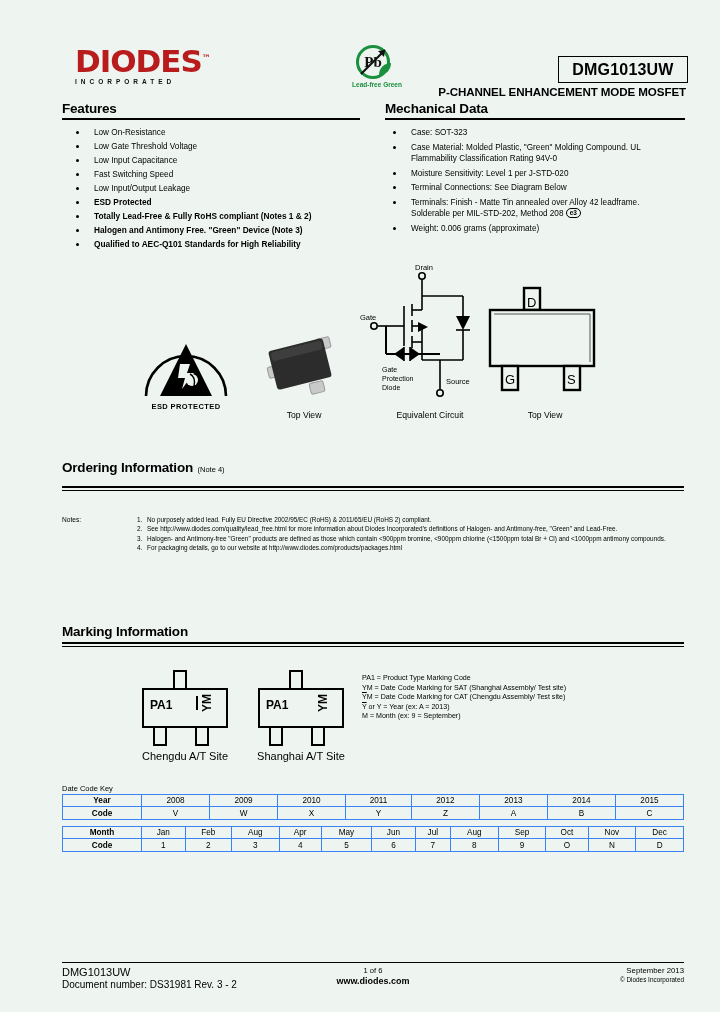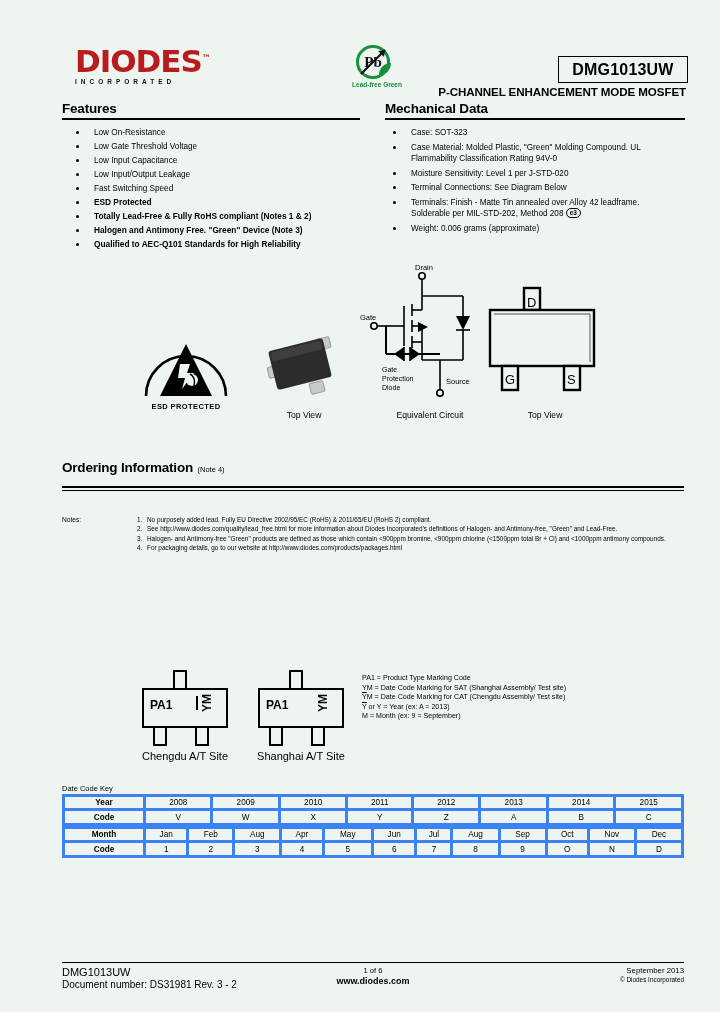--- a/index.html
+++ b/index.html
@@ -88,21 +88,21 @@
       writing-mode:vertical-rl;transform:rotate(180deg);letter-spacing:0px;}
   .ymbar{position:absolute;left:54px;top:22px;width:1.5px;height:14px;background:#000;}
   .sitecap{position:absolute;font-size:11px;font-weight:normal;text-align:center;}
   .legend{position:absolute;left:300px;top:14px;font-size:7.1px;line-height:9.6px;}
   .ovl{text-decoration:overline;}
 
   .dck-label{position:absolute;left:62px;top:784px;font-size:7.5px;}
   .dck1{position:absolute;left:62px;top:794px;width:622px;}
   .dck2{position:absolute;left:62px;top:826px;width:622px;}
   table.dck{border-collapse:collapse;width:100%;font-size:8.2px;}
-  table.dck td{border:3px solid #3b82f6;text-align:center;padding:1.2px 0;}
+  table.dck td{border:1px solid #3b82f6;text-align:center;padding:1.2px 0;}
   table.dck td.rh{font-weight:bold;width:78px;}
 
   
   .ftr{position:absolute;left:62px;top:962px;width:622px;}
   .ftrrule{border-top:1.4px solid #000;width:622px;}
   .ftrow{position:relative;height:34px;margin-top:3px;}
   .f-left{position:absolute;left:0;top:0;}
   .f-pn{font-size:11px;}
   .f-doc{font-size:10px;margin-top:1px;}
   .f-mid{position:absolute;left:0;top:0;width:622px;text-align:center;}
@@ -141,22 +141,22 @@
   </div>
 
   <div class="feat">
     <div class="panelhead rule-thick">
       <div class="sec-title">Features</div>
     </div>
     <ul class="b">
       <li>Low On-Resistance</li>
       <li>Low Gate Threshold Voltage</li>
       <li>Low Input Capacitance</li>
+      <li>Fast Switching Speed</li>
       <li>Low Input/Output Leakage</li>
-      <li>Fast Switching Speed</li>
       <li class="bold">ESD Protected</li>
       <li class="bold">Totally Lead-Free &amp; Fully RoHS compliant (Notes 1 &amp; 2)</li>
       <li class="bold">Halogen and Antimony Free. "Green" Device (Note 3)</li>
       <li class="bold">Qualified to AEC-Q101 Standards for High Reliability</li>
     </ul>
   </div>
 
   <div class="mech">
     <div class="panelhead rule-thick">
       <div class="sec-title">Mechanical Data</div>
@@ -279,20 +279,26 @@
   <div class="notes">
     <div class="lbl">Notes:</div>
     <ol>
       <li><span class="num">1.</span><span>No purposely added lead. Fully EU Directive 2002/95/EC (RoHS) &amp; 2011/65/EU (RoHS 2) compliant.</span></li>
       <li><span class="num">2.</span><span>See http://www.diodes.com/quality/lead_free.html for more information about Diodes Incorporated's definitions of Halogen- and Antimony-free, "Green" and Lead-Free.</span></li>
       <li><span class="num">3.</span><span>Halogen- and Antimony-free "Green" products are defined as those which contain &lt;900ppm bromine, &lt;900ppm chlorine (&lt;1500ppm total Br + Cl) and &lt;1000ppm antimony compounds.</span></li>
       <li><span class="num">4.</span><span>For packaging details, go to our website at http://www.diodes.com/products/packages.html</span></li>
     </ol>
   </div>
 
+  <div class="markhead">
+    <div class="rule-thick" style="padding-bottom:2px;">
+      <span class="sec-title">Marking Information</span>
+    </div>
+    <div style="border-bottom:1.4px solid #000;margin-top:1.5px;"></div>
+  </div>
 
   <div class="markgfx">
 
     <div class="sot" style="left:80px;top:14px;">
       <div class="pin top"></div>
       <div class="pin bl"></div>
       <div class="pin br"></div>
       <div class="sotbody"></div>
       <div class="pa1">PA1</div>
       <div class="ymbar"></div>

